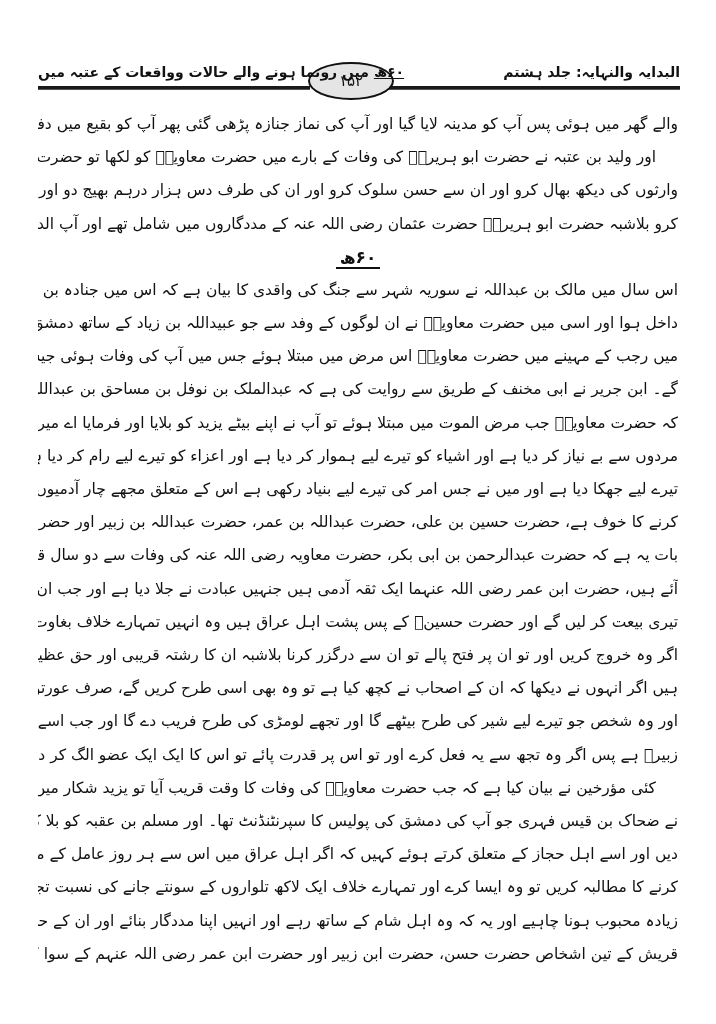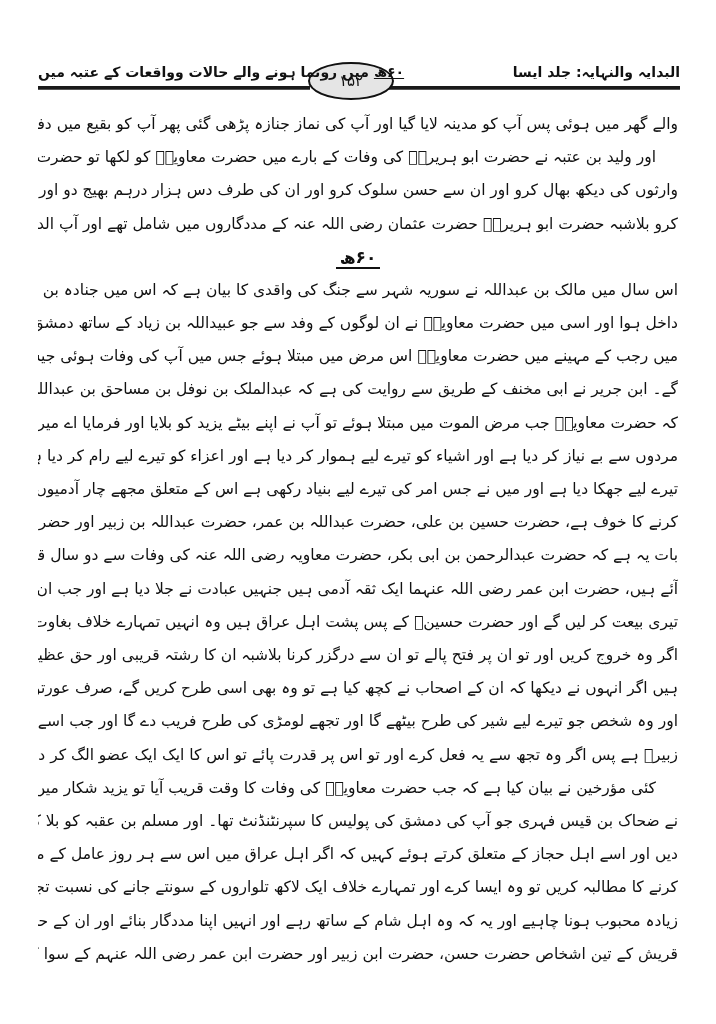--- a/index.html
+++ b/index.html
@@ -124,21 +124,21 @@
     .line.last {
       text-align-last: right;
     }
   </style>
 </head>
 <body>
 
 <div class="page">
 
   <div class="running-header">
-    <div class="header-right">البدایہ والنہایہ: جلد ایسا</div>
+    <div class="header-right">البدایہ والنہایہ: جلد ہشتم</div>
     <div class="header-rule-right"></div>
     <div class="page-number-oval">۱۵۲</div>
     <div class="header-left">
       <span class="year-mark">۶۰ھ</span><span> میں رونما ہونے والے حالات وواقعات کے عتبہ میں</span>
     </div>
     <div class="header-rule-left"></div>
   </div>
 
   <div class="body-text">
     <span class="line last">والے گھر میں ہوئی پس آپ کو مدینہ لایا گیا اور آپ کی نماز جنازہ پڑھی گئی پھر آپ کو بقیع میں دفن کر دیا گیا۔</span>

